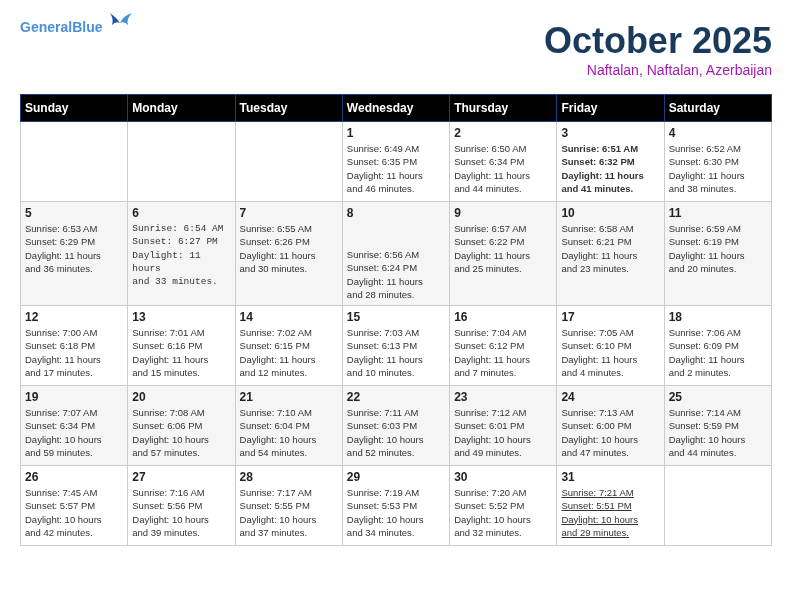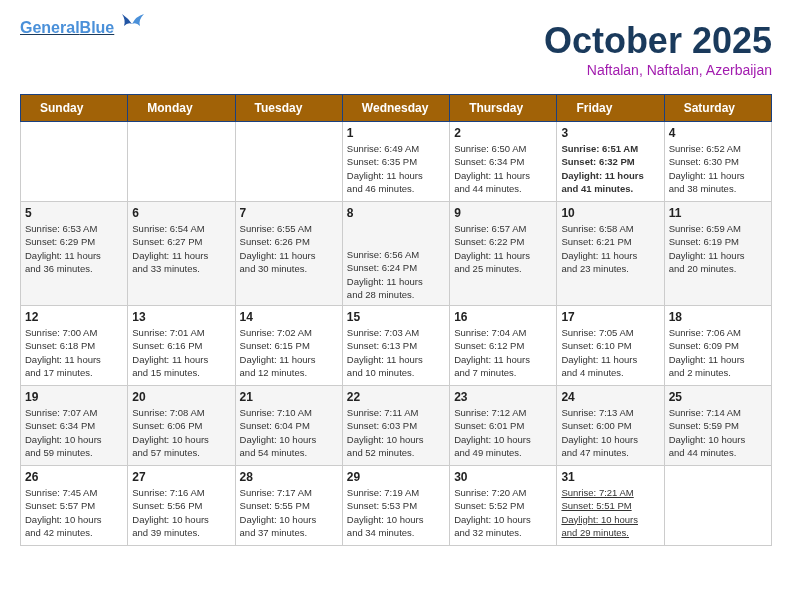--- a/index.html
+++ b/index.html
@@ -15,25 +15,24 @@
       justify-content: space-between;
       align-items: flex-start;
       margin-bottom: 16px;
     }
     .logo {
       display: flex;
       flex-direction: column;
       align-items: flex-start;
     }
     .logo-text {
-      font-size: 16px;
+      font-size: 14px;
       font-weight: bold;
       color: #1a3a5c;
       line-height: 1;
-      text-decoration: underline;
     }
     .logo-text span {
       color: #4a90d9;
     }
     .title-block {
       text-align: right;
     }
     .month-title {
       font-size: 36px;
       font-weight: bold;
@@ -42,23 +41,23 @@
     .location {
       font-size: 14px;
       color: #a21caf;
     }
     table {
       width: 100%;
       border-collapse: collapse;
       font-size: 10px;
     }
     thead th {
-      background-color: #a16207;
+      background-color: #000000;
       color: white;
-      padding: 6px 19px;
+      padding: 6px 4px;
       text-align: left;
       font-size: 12px;
       font-weight: bold;
       border: 1px solid #1a4080;
     }
     tbody td {
       border: 1px solid #ccc;
       vertical-align: top;
       padding: 4px;
       height: 80px;
@@ -156,21 +155,21 @@
       <tr>
         <td>
           <div class="day-num">5</div>
           <div class="day-info" style="white-space: pre-line;">Sunrise: 6:53 AM
 Sunset: 6:29 PM
 Daylight: 11 hours
 and 36 minutes.</div>
         </td>
         <td>
           <div class="day-num">6</div>
-          <div class="day-info" style="white-space: pre-line;">Sunrise: 6:54 AM
+          <div class="day-info" style="white-space: pre-line; font-family: Liberation Mono, monospace;">Sunrise: 6:54 AM
 Sunset: 6:27 PM
 Daylight: 11 hours
 and 33 minutes.</div>
         </td>
         <td>
           <div class="day-num">7</div>
           <div class="day-info" style="white-space: pre-line;">Sunrise: 6:55 AM
 Sunset: 6:26 PM
 Daylight: 11 hours
 and 30 minutes.</div>

